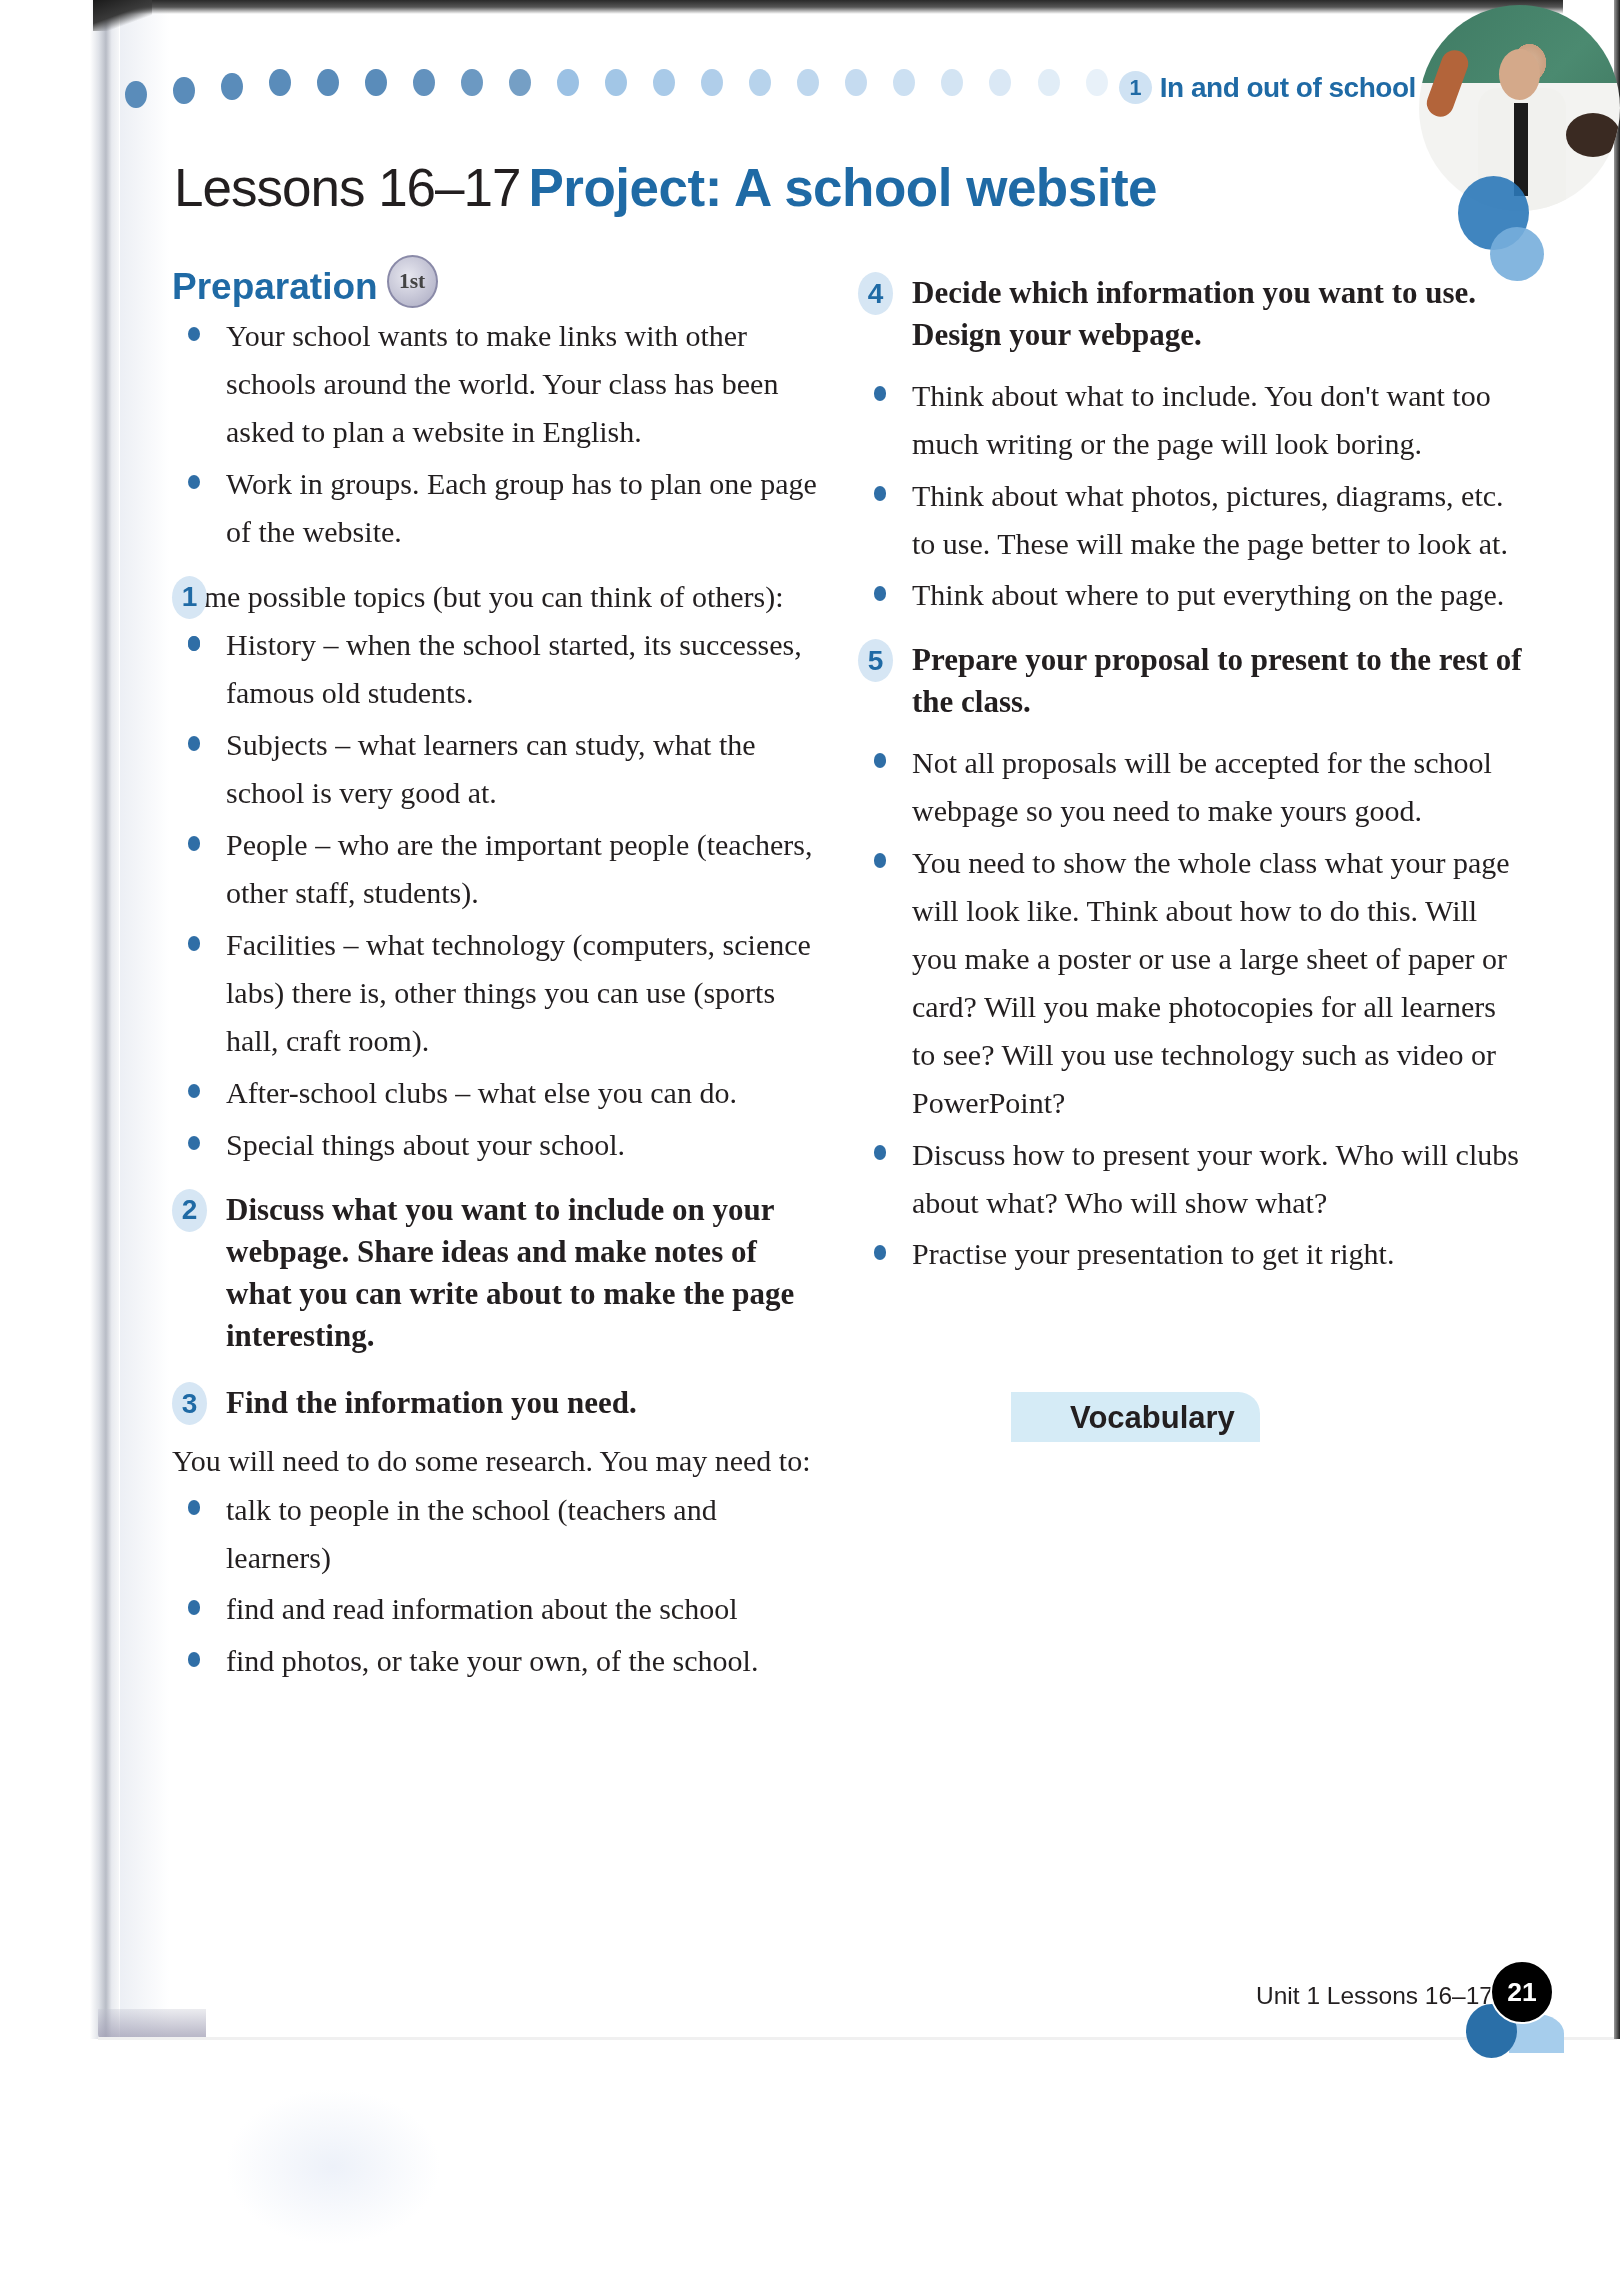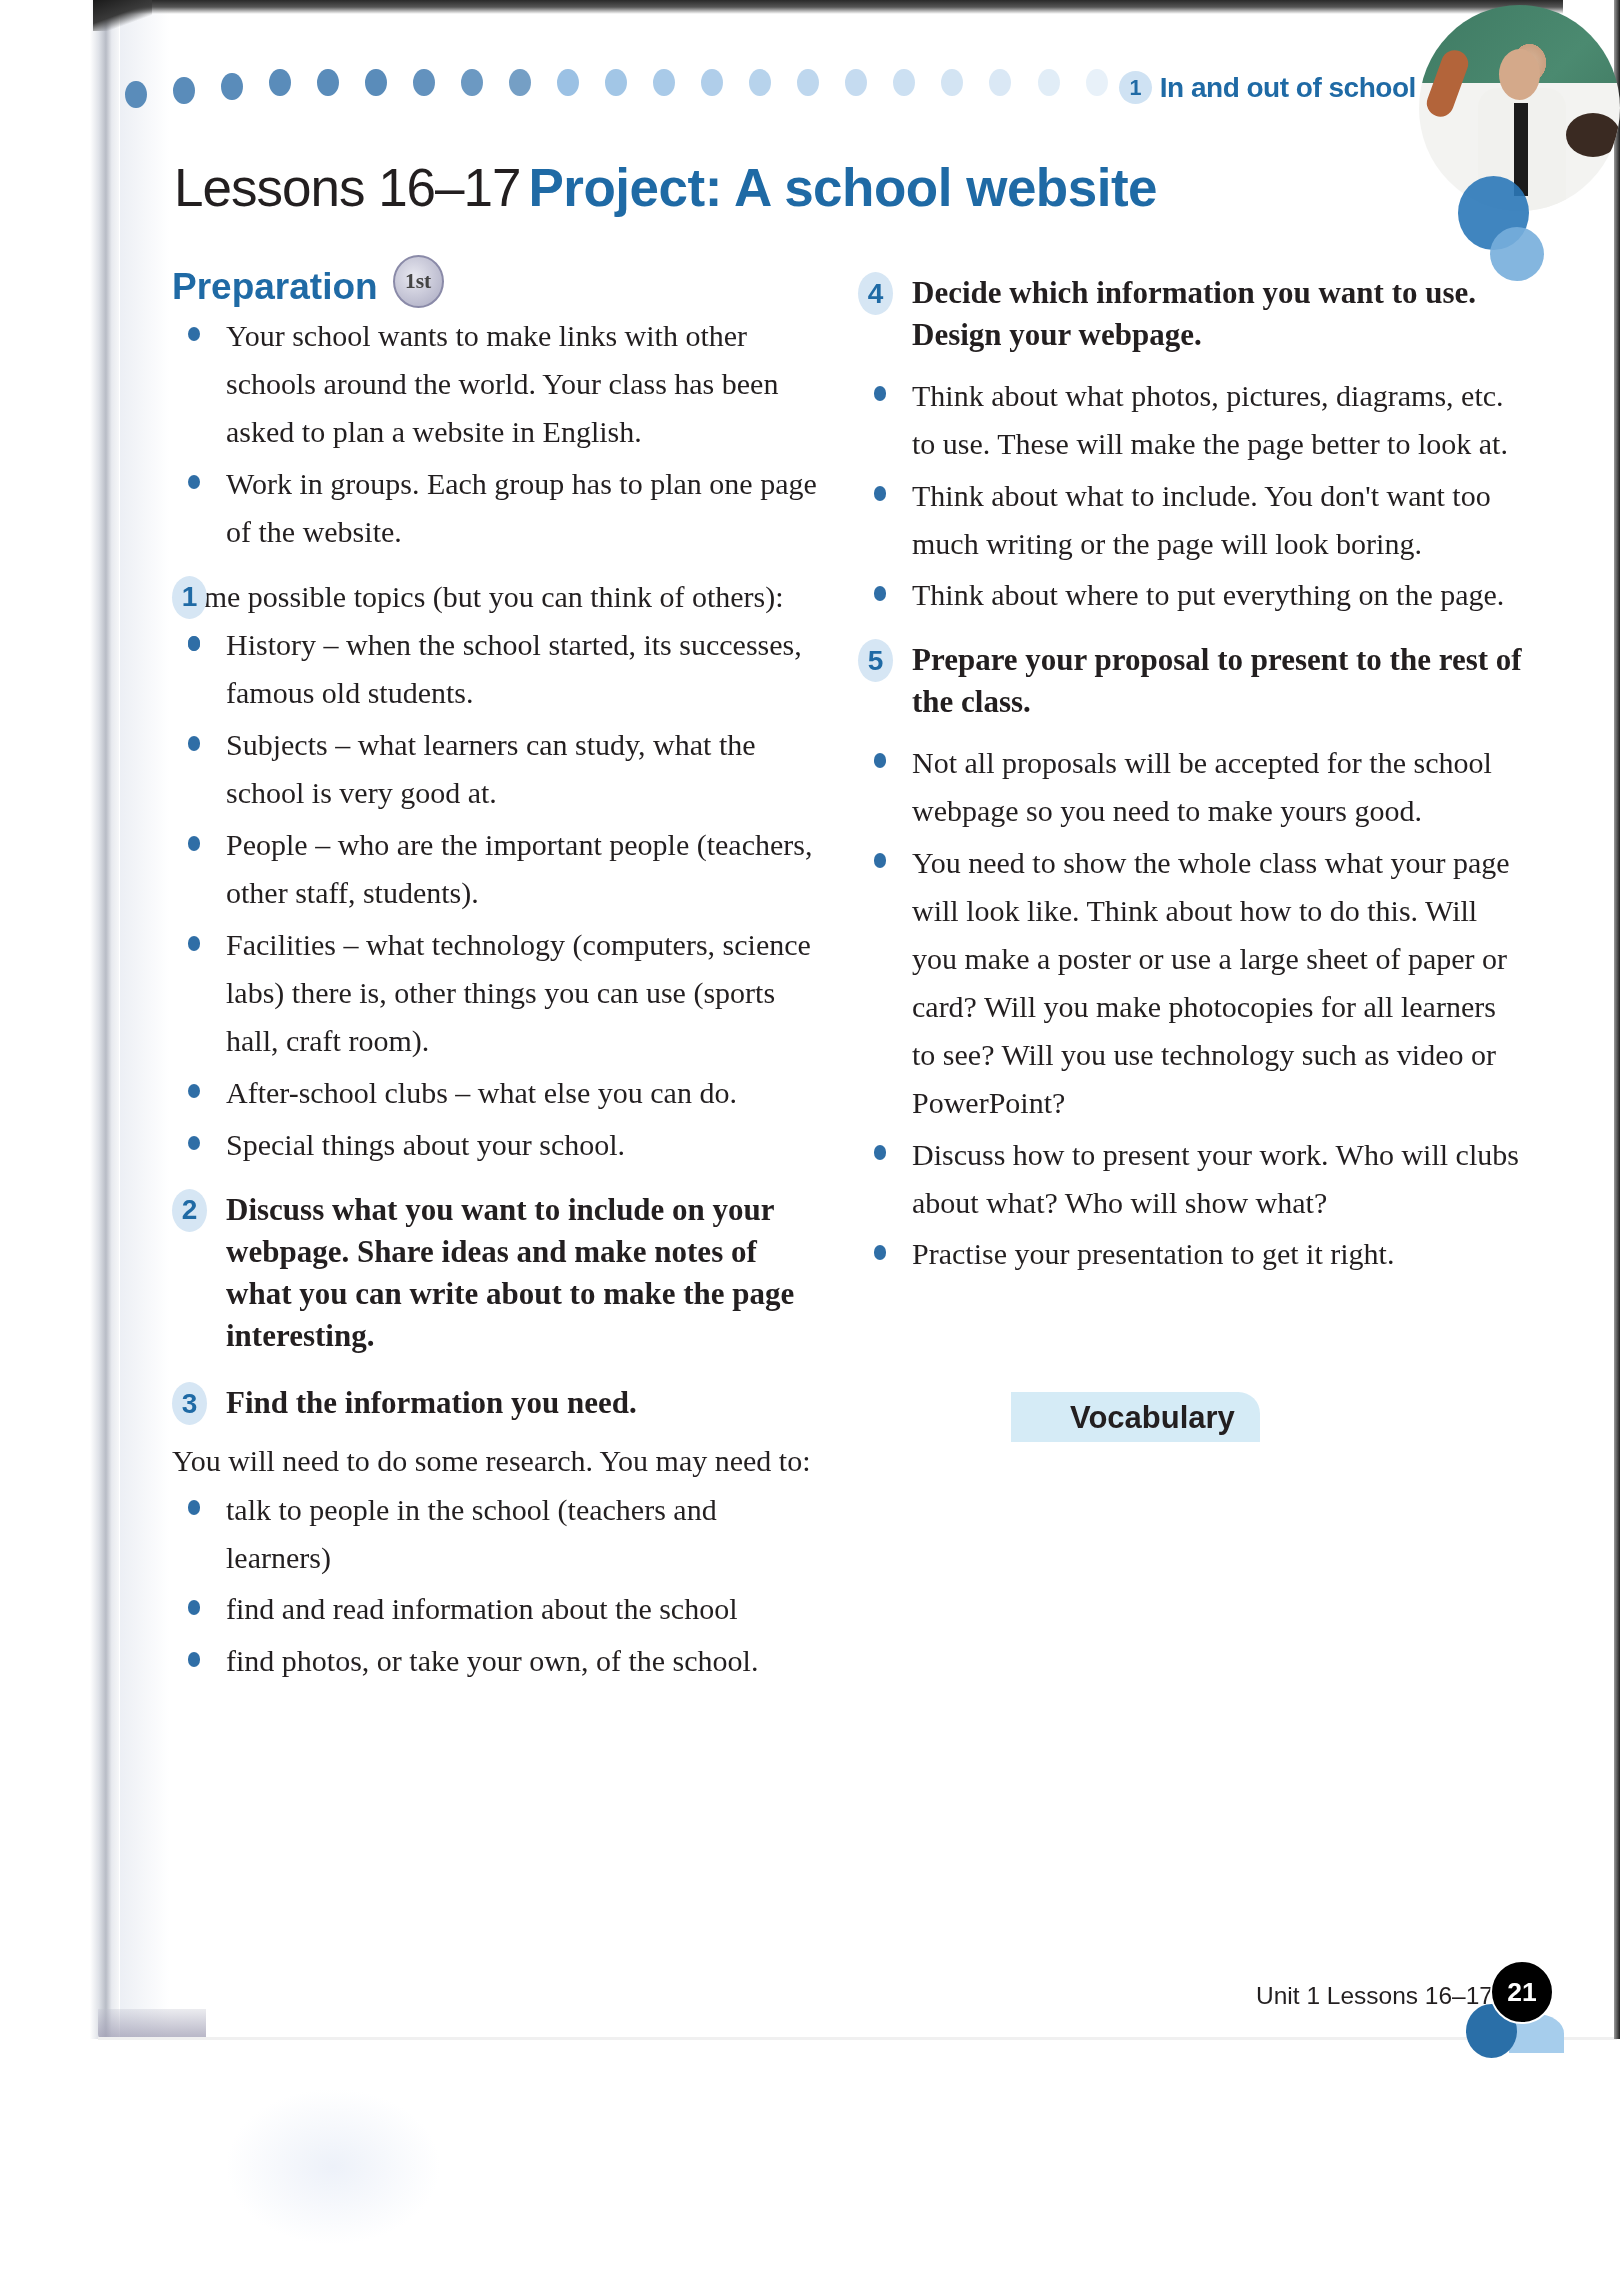--- a/index.html
+++ b/index.html
@@ -52,21 +52,21 @@
     
     .title { position: absolute; left: 174px; top: 157px; white-space: nowrap; }
     .title .light { font-family: "Liberation Sans", sans-serif; font-size: 53px; color: #231f20; font-weight: normal; letter-spacing: -1px; }
     .title .bold { font-family: "Liberation Sans", sans-serif; font-size: 53px; color: #1f6aa5; font-weight: bold; letter-spacing: -0.5px; }
 
     
     .col { position: absolute; }
     .col-left { left: 172px; top: 265px; width: 647px; }
     .col-right { left: 858px; top: 272px; width: 667px; }
 
-    .section-heading { display: flex; align-items: center; gap: 15px; margin-bottom: 3.9px; }
+    .section-heading { display: flex; align-items: center; gap: 9px; margin-bottom: 3.9px; }
     .prep-title { font-family: "Liberation Sans", sans-serif; font-weight: bold; color: #1f6aa5; font-size: 37px; }
     .first-icon { width: 51px; height: 53px; border-radius: 50%; background: radial-gradient(circle at 40% 40%, #e8e8f0, #a8a8c0);
       border: 2.9px solid #8a8aa8; display: flex; align-items: center; justify-content: center;
       font-family: "Liberation Serif", serif; font-weight: bold; font-size: 21.6px; color: #444; margin-top: -9.8px; text-align: center; }
 
     ul.bullets { list-style: none; }
     ul.bullets li { position: relative; padding-left: 54px; font-size: 30px; line-height: 48px; margin-bottom: 3.9px; color: #231f20; }
     ul.bullets li .bul { position: absolute; left: 15.7px; top: 14.7px; width: 12.7px; height: 14.7px; border-radius: 50%; background: #2f6ea6; }
 
     .step { position: relative; padding-left: 54px; font-weight: bold; font-size: 31px; line-height: 42px; margin: 19.6px 0 15.7px 0; color: #231f20; }
@@ -188,22 +188,22 @@
     <li><span class="bul"></span><span>find photos, or take your own, of the school.</span></li>
   </ul>
 </div>
 
 <div class="col col-right">
   <div class="step" style="margin-top:0;">
     <span class="num">4</span>
     <span>Decide which information you want to use. Design your webpage.</span>
   </div>
   <ul class="bullets">
+    <li><span class="bul"></span><span>Think about what to include. You don't want too much writing or the page will look boring.</span></li>
     <li><span class="bul"></span><span>Think about what photos, pictures, diagrams, etc. to use. These will make the page better to look at.</span></li>
-    <li><span class="bul"></span><span>Think about what to include. You don't want too much writing or the page will look boring.</span></li>
     <li><span class="bul"></span><span>Think about where to put everything on the page.</span></li>
   </ul>
 
   <div class="step">
     <span class="num">5</span>
     <span>Prepare your proposal to present to the rest of the class.</span>
   </div>
   <ul class="bullets">
     <li><span class="bul"></span><span>Not all proposals will be accepted for the school webpage so you need to make yours good.</span></li>
     <li><span class="bul"></span><span>You need to show the whole class what your page will look like. Think about how to do this. Will you make a poster or use a large sheet of paper or card? Will you make photocopies for all learners to see? Will you use technology such as video or PowerPoint?</span></li>

